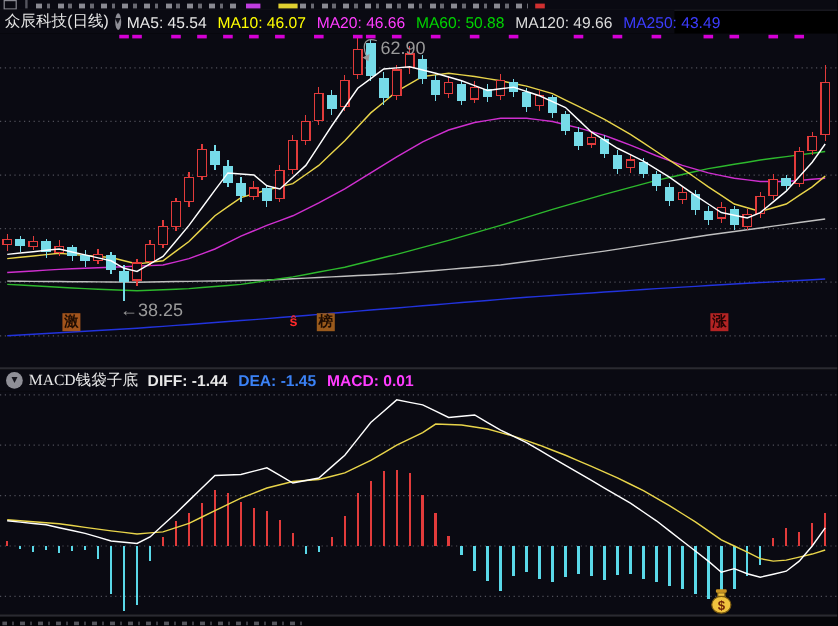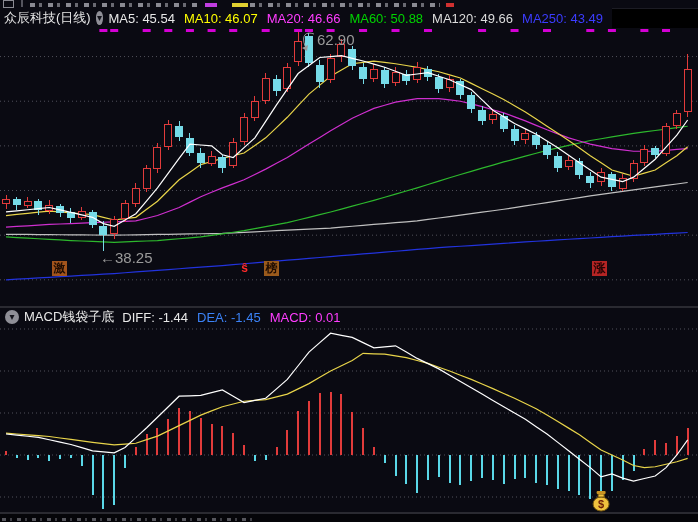--- a/index.html
+++ b/index.html
@@ -8,30 +8,30 @@
   .abs{position:absolute;}
   
   #toolbar{left:0;top:0;width:698px;height:8px;background:#0a0a12;border-bottom:1px solid #1c1c24;}
   #toolbar .tb-icon{position:absolute;left:3px;top:0;width:9px;height:6px;border:1px solid #8a8a92;background:#0a0a12;}
   #toolbar .tb-sep{position:absolute;left:21px;top:0;width:2px;height:7px;background:#55555e;}
   #toolbar .frag{position:absolute;top:3px;height:4px;background:repeating-linear-gradient(90deg,#8a8a92 0 5px,transparent 5px 9px,#6a6a72 9px 12px,transparent 12px 18px);}
   #toolbar .frag.gray{left:30px;width:170px;}
   #toolbar .frag.gray2{left:250px;width:190px;}
   .chip{position:absolute;top:3px;height:4px;}
   
-  #header{left:0;top:8px;width:612px;height:20px;background:#0a0a12;display:flex;align-items:center;font-size:13px;white-space:nowrap;}
+  #header{left:0;top:8px;width:562px;height:20px;background:#0a0a12;display:flex;align-items:center;font-size:13px;white-space:nowrap;}
   #header .title{color:#e8e8e8;margin-left:4px;}
   .circle-ico{width:14px;height:14px;border-radius:50%;background:#8f8f97;color:#14141c;font-size:10px;line-height:14px;text-align:center;margin:0 5px;display:inline-block;}
   #header .ma-item{margin-right:9px;text-align:center;}
   
   #mainchart{left:0;top:28px;}
   #divider1{left:0;top:306px;width:698px;height:2px;background:#2a2a31;}
   #macdheader{left:0;top:308px;width:698px;height:18px;background:#0a0a12;display:flex;align-items:center;font-size:13px;white-space:nowrap;}
-  #macdheader .ind-title{color:#e8e8e8;margin-right:8px;}
-  #macdheader .ind-item{margin-right:9px;}
+  #macdheader .ind-title{color:#e8e8e8;margin-right:8px;font-family:Liberation Serif, serif;}
+  #macdheader .ind-item{margin-right:9px;font-weight:bold;}
   #macdchart{left:0;top:326px;}
   #divider2{left:0;top:512px;width:698px;height:2px;background:#2a2a31;}
   #bottomstrip{left:0;top:514px;width:698px;height:8px;background:#050509;}
   #bottomstrip .frag{position:absolute;top:4px;left:2px;height:3px;width:250px;opacity:.7;background:repeating-linear-gradient(90deg,#77777f 0 4px,transparent 4px 8px,#55555d 8px 10px,transparent 10px 15px);}
   
   .badge{position:absolute;top:261px;height:15px;min-width:15px;font-size:12px;line-height:15px;text-align:center;font-weight:bold;}
   svg{display:block;background:#0a0a12;}
   text{font-family:"Liberation Sans","DejaVu Sans",sans-serif;}
 </style>
 </head>

